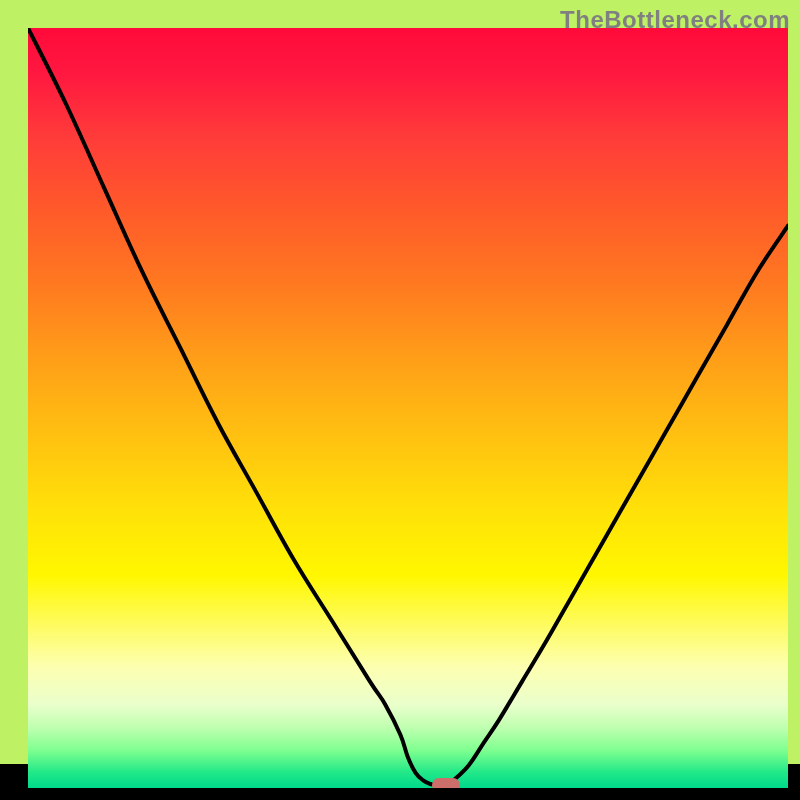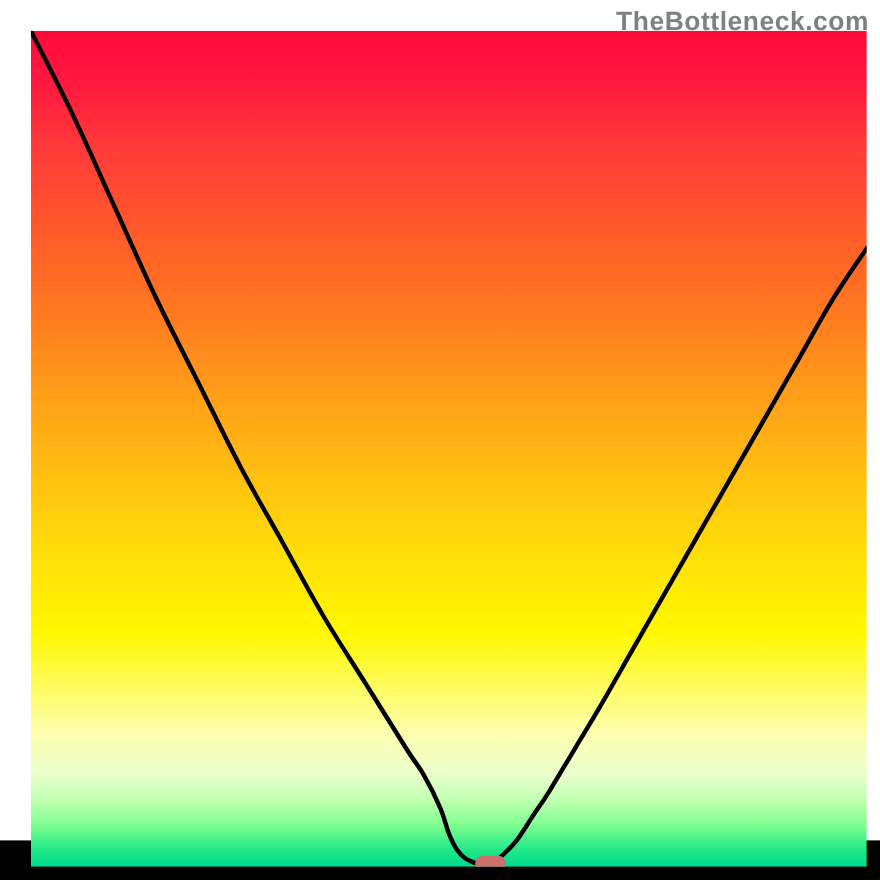--- a/index.html
+++ b/index.html
@@ -7,21 +7,21 @@
     padding: 0;
     width: 800px;
     height: 800px;
     background: #000;
     font-family: Arial, Helvetica, sans-serif;
   }
   .stage {
     position: relative;
     width: 800px;
     height: 764px;
-    background: #ffffff;
+    background: #bef264;
   }
   .watermark {
     position: absolute;
     top: 6px;
     right: 10px;
     color: #808080;
     font-size: 24px;
     font-weight: 600;
     letter-spacing: 0.5px;
     z-index: 10;

